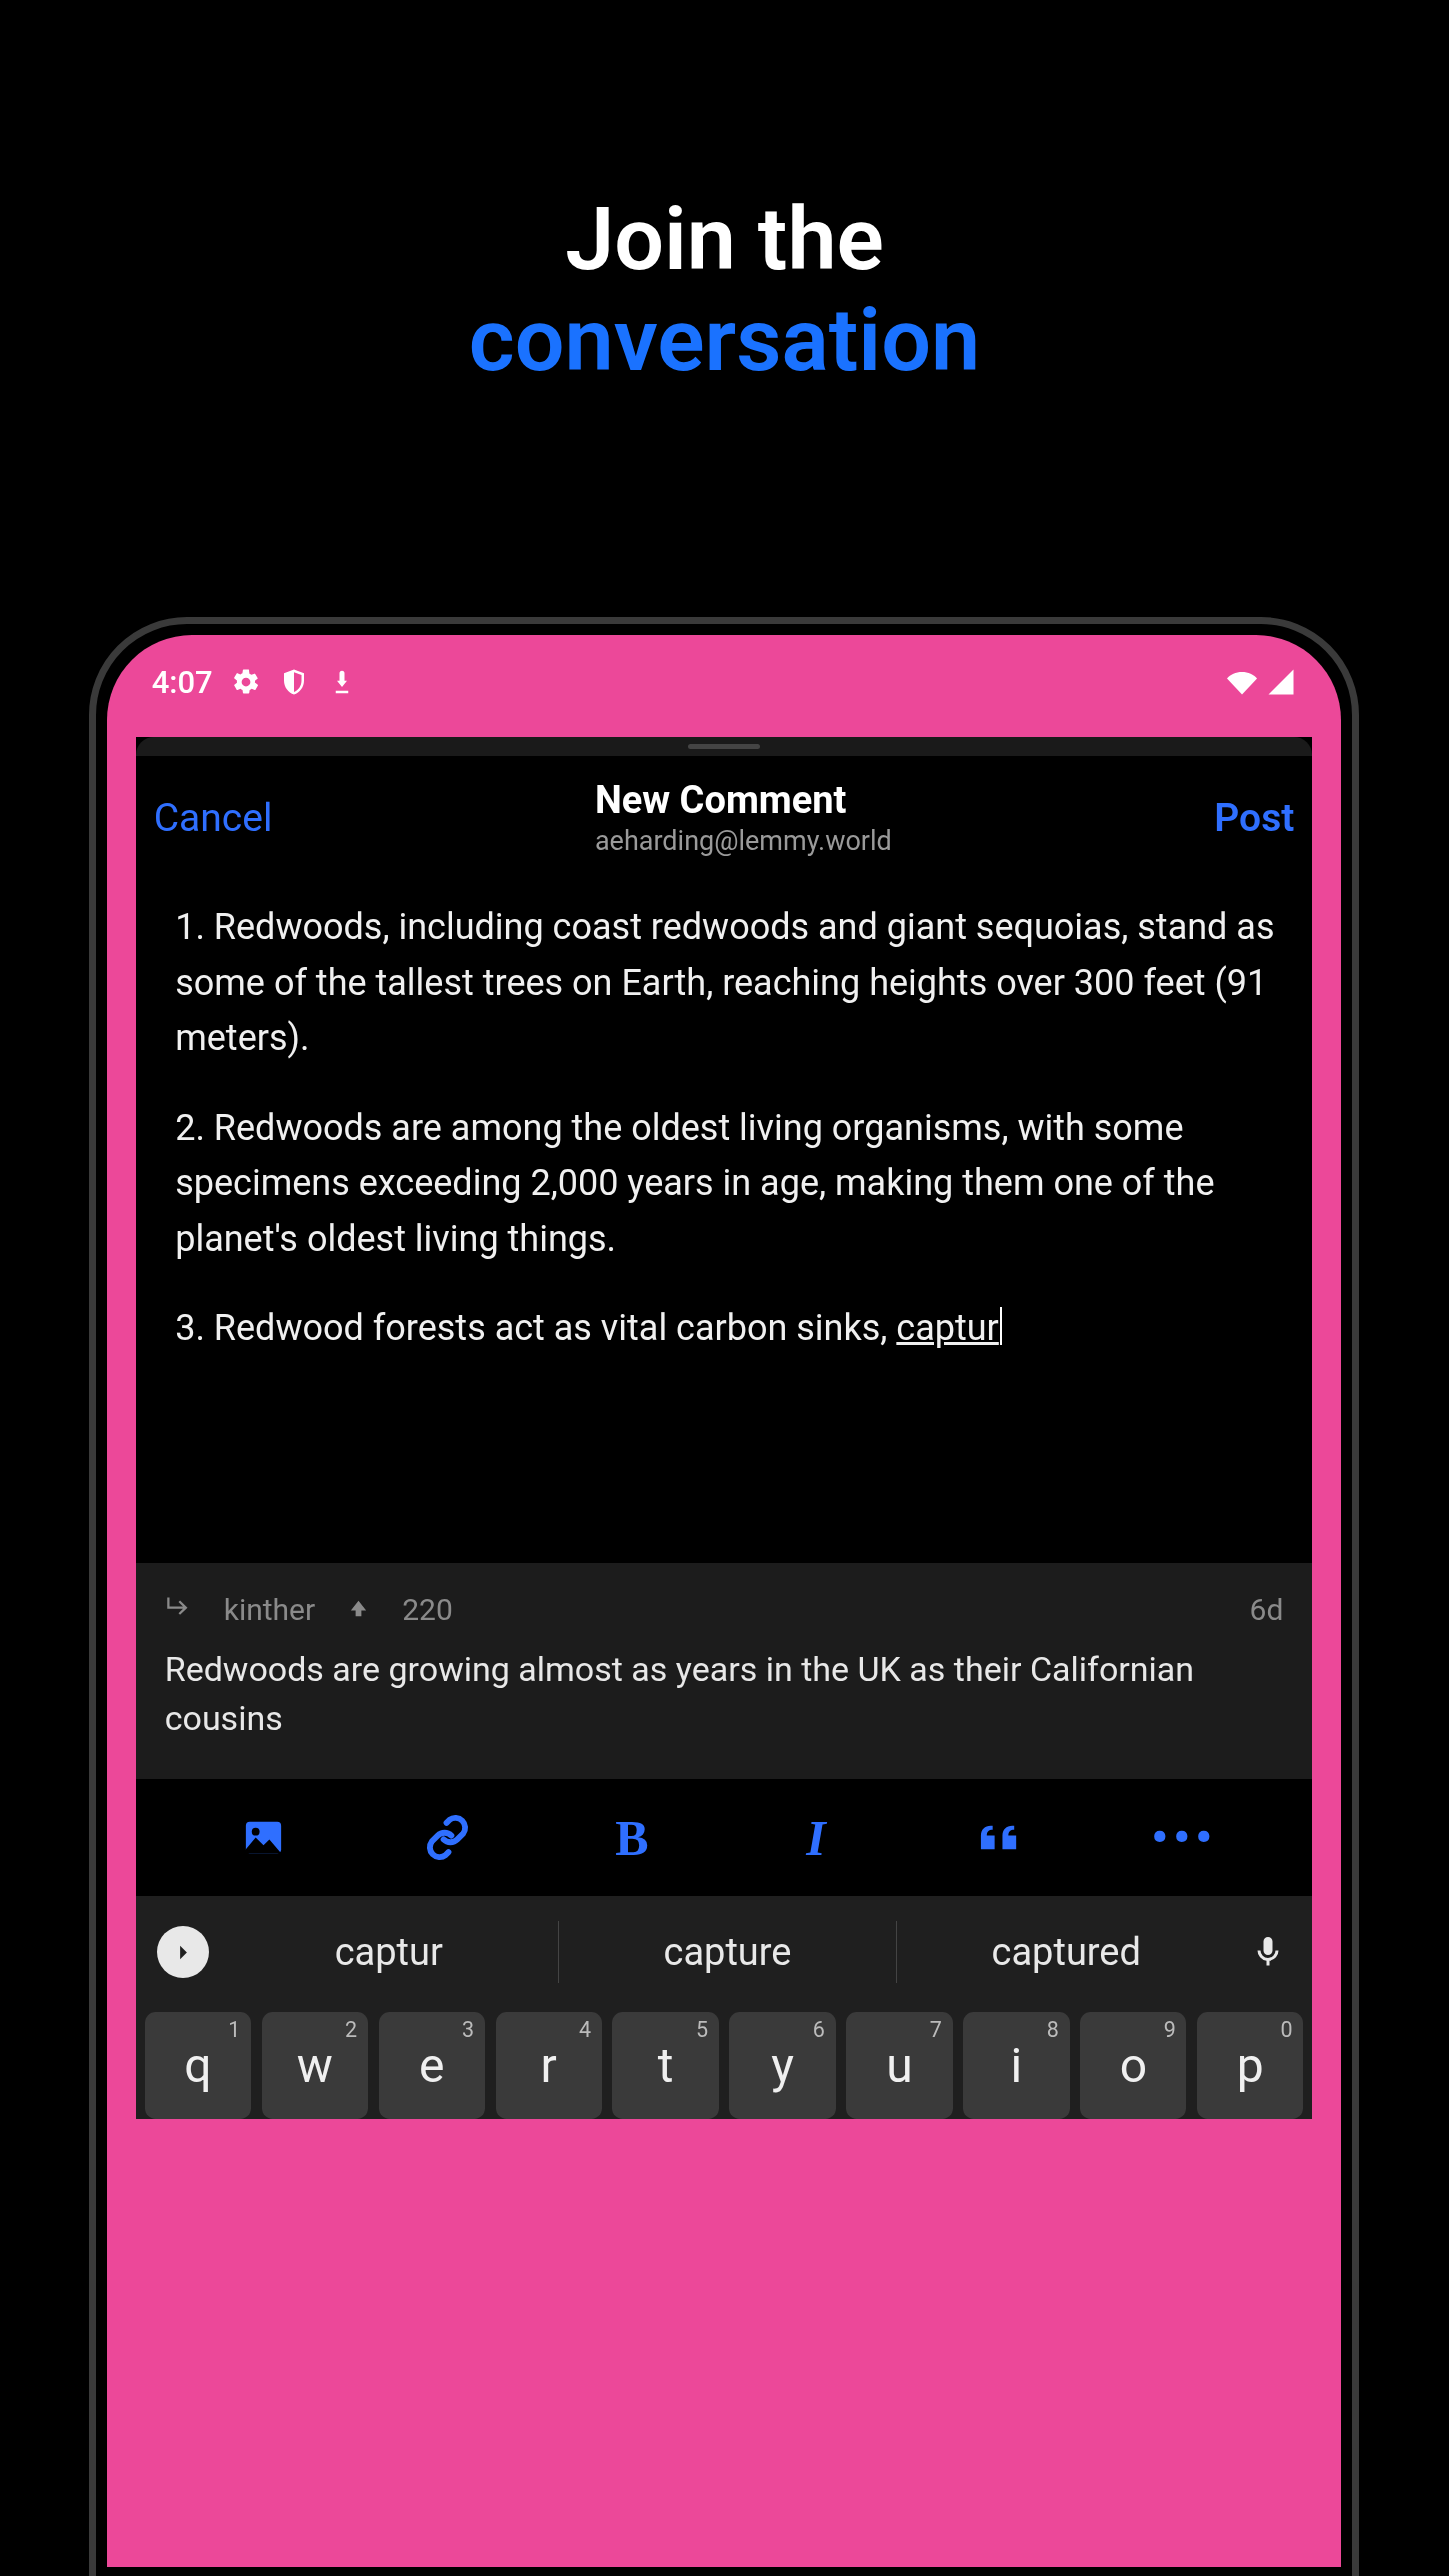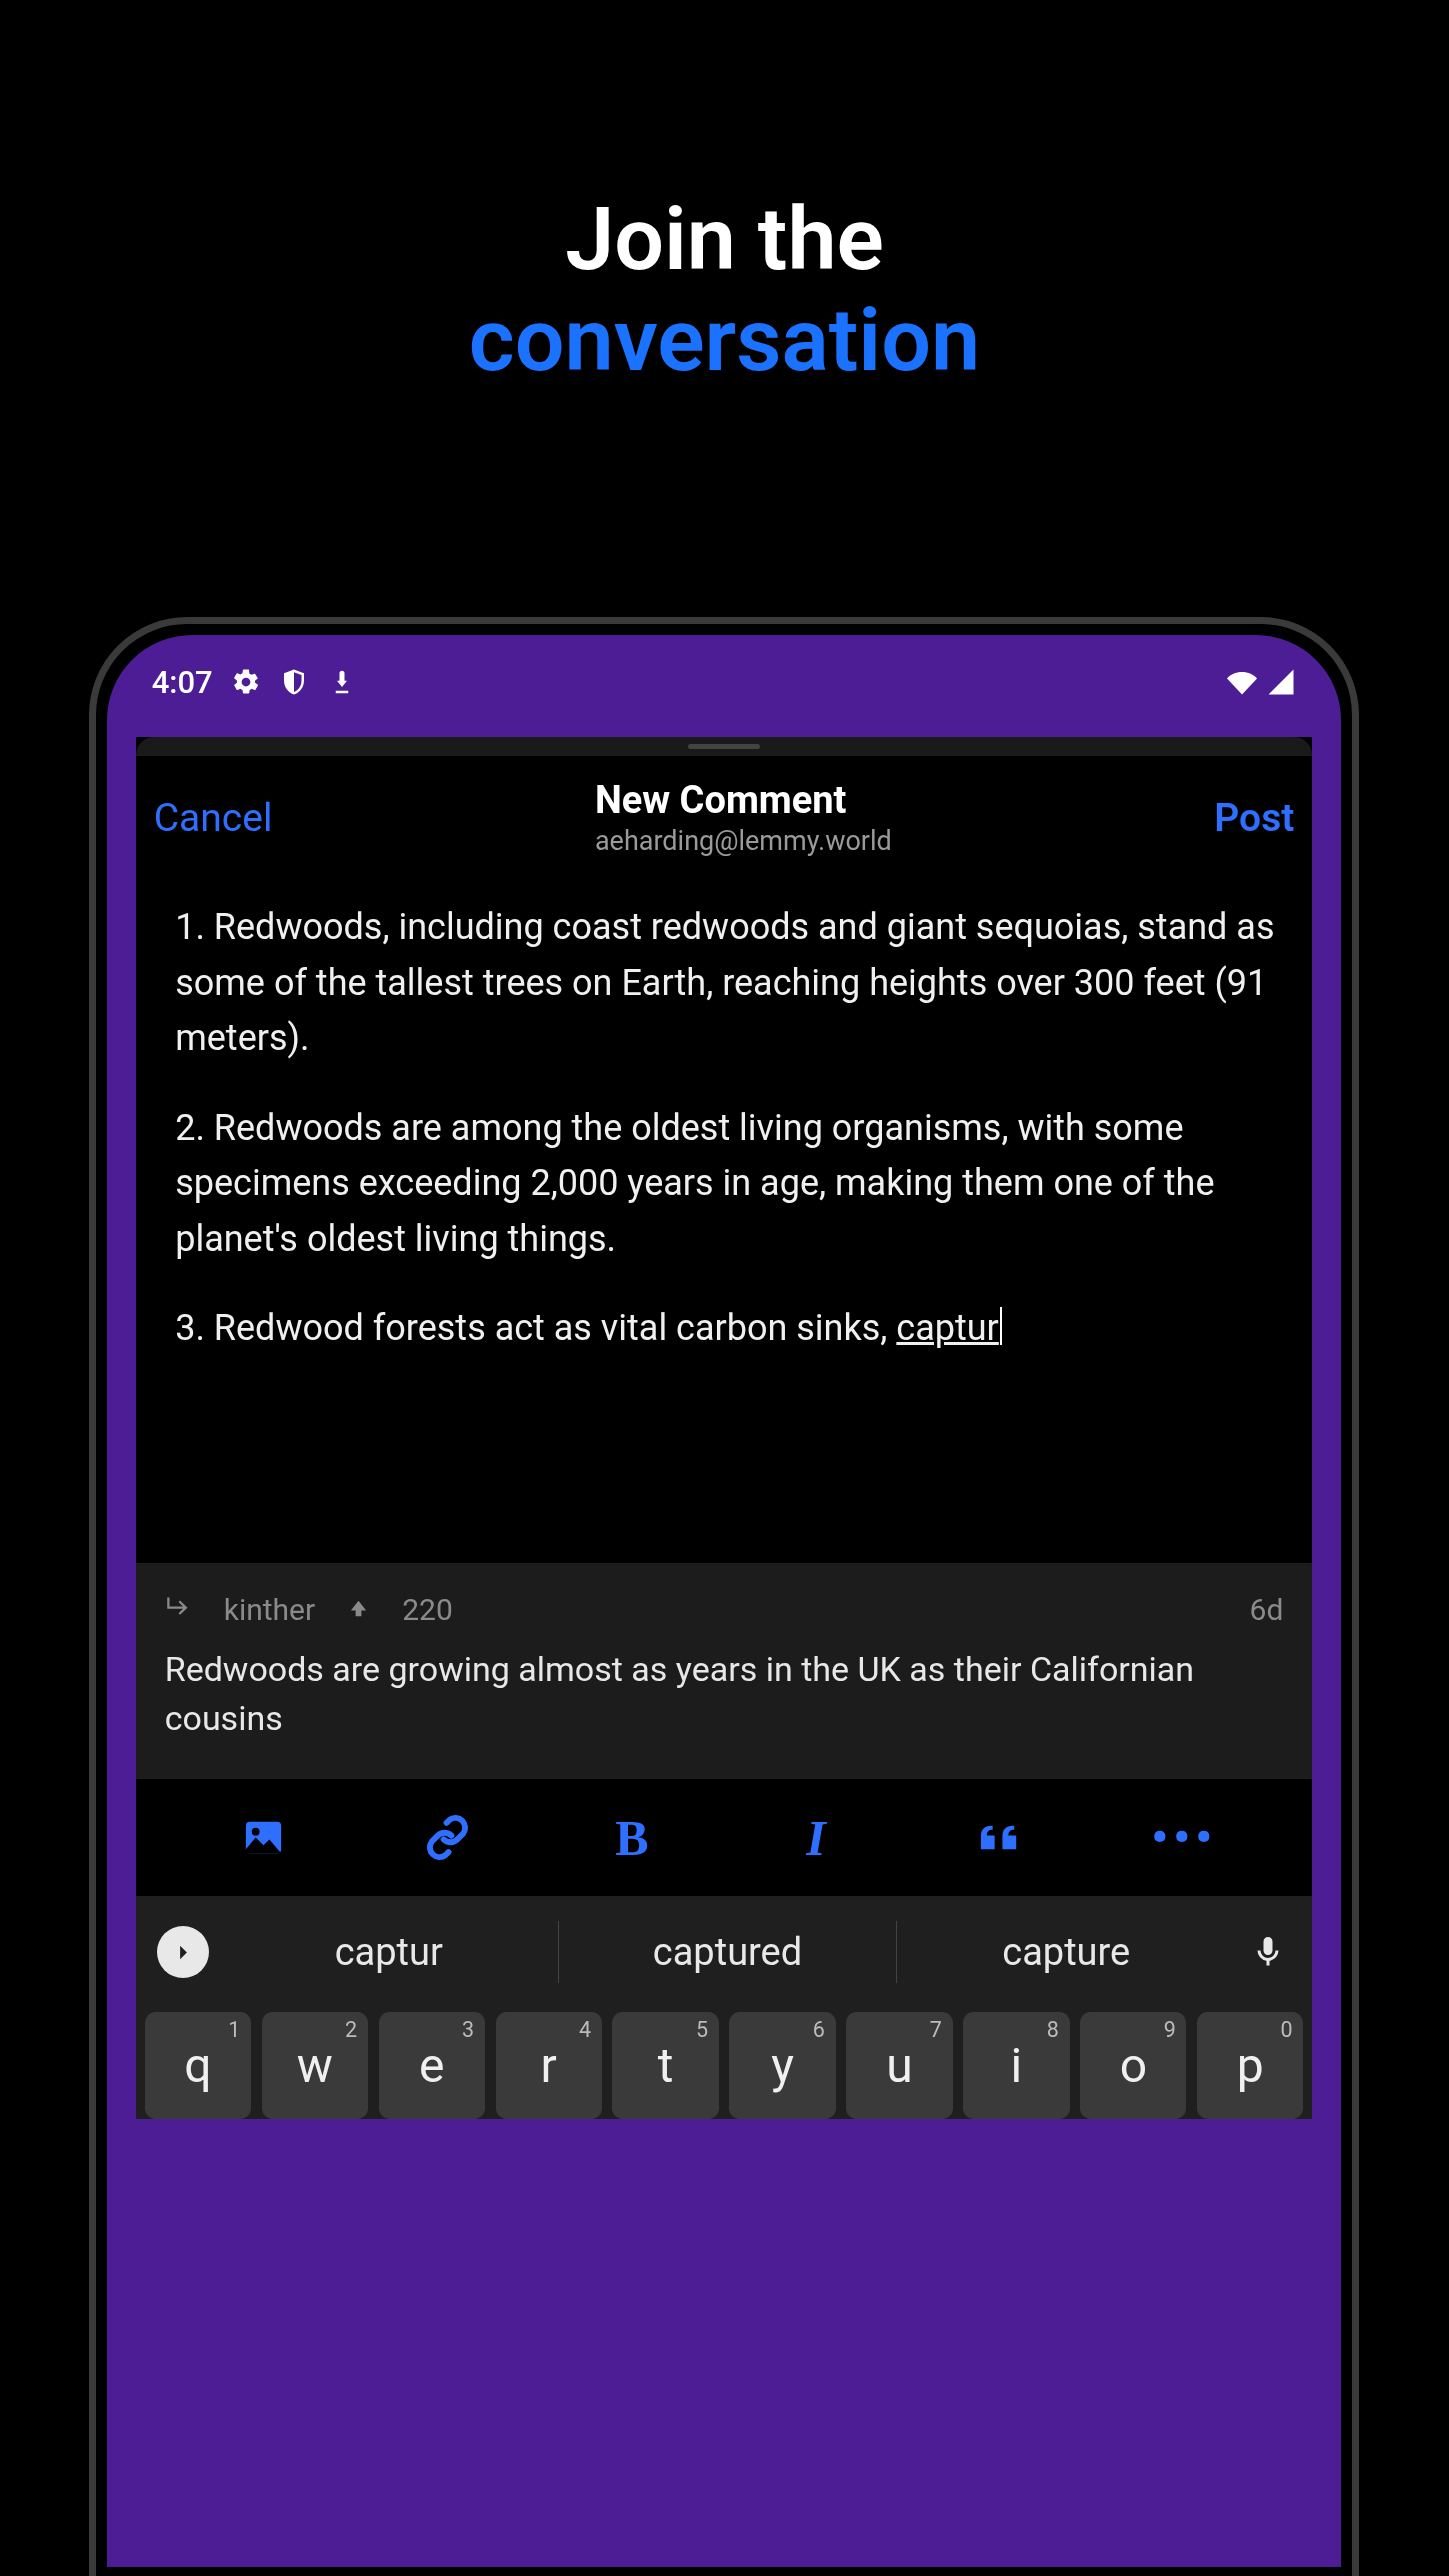--- a/index.html
+++ b/index.html
@@ -30,21 +30,21 @@
   height: 1968px;
   border: 7.2px solid #3a3a3a;
   border-radius: 98px 98px 0 0;
   background: #000;
   overflow: hidden;
   padding: 10.7px;
 }
 .phone-inner {
   width: 100%;
   height: 100%;
-  background: #4c1d95;
+  background: #ec4899;
   border-radius: 85px 85px 0 0;
   overflow: hidden;
   position: relative;
 }
 
 .status-bar {
   display: flex;
   justify-content: space-between;
   align-items: center;
   padding: 29px 45px 9px 45px;
@@ -263,22 +263,22 @@
 
       <div class="keyboard">
         <div class="suggestion-row">
           <div class="sug-expand">
             <svg viewBox="0 0 24 24">
                 <path d="M9 6l6 6-6 6z"></path>
               </svg>
           </div>
           <div class="suggestions">
             <div class="suggestion">captur</div>
+            <div class="suggestion">capture</div>
             <div class="suggestion">captured</div>
-            <div class="suggestion">capture</div>
           </div>
           <div class="sug-mic">
             <svg viewBox="0 0 24 24">
                 <path d="M12 14a3 3 0 0 0 3-3V5a3 3 0 0 0-6 0v6a3 3 0 0 0 3 3zm5-3a5 5 0 0 1-10 0H5a7 7 0 0 0 6 6.9V21h2v-3.1A7 7 0 0 0 19 11h-2z"></path>
               </svg>
           </div>
         </div>
         <div class="key-row">
           <div class="key">
               <span>q</span>

